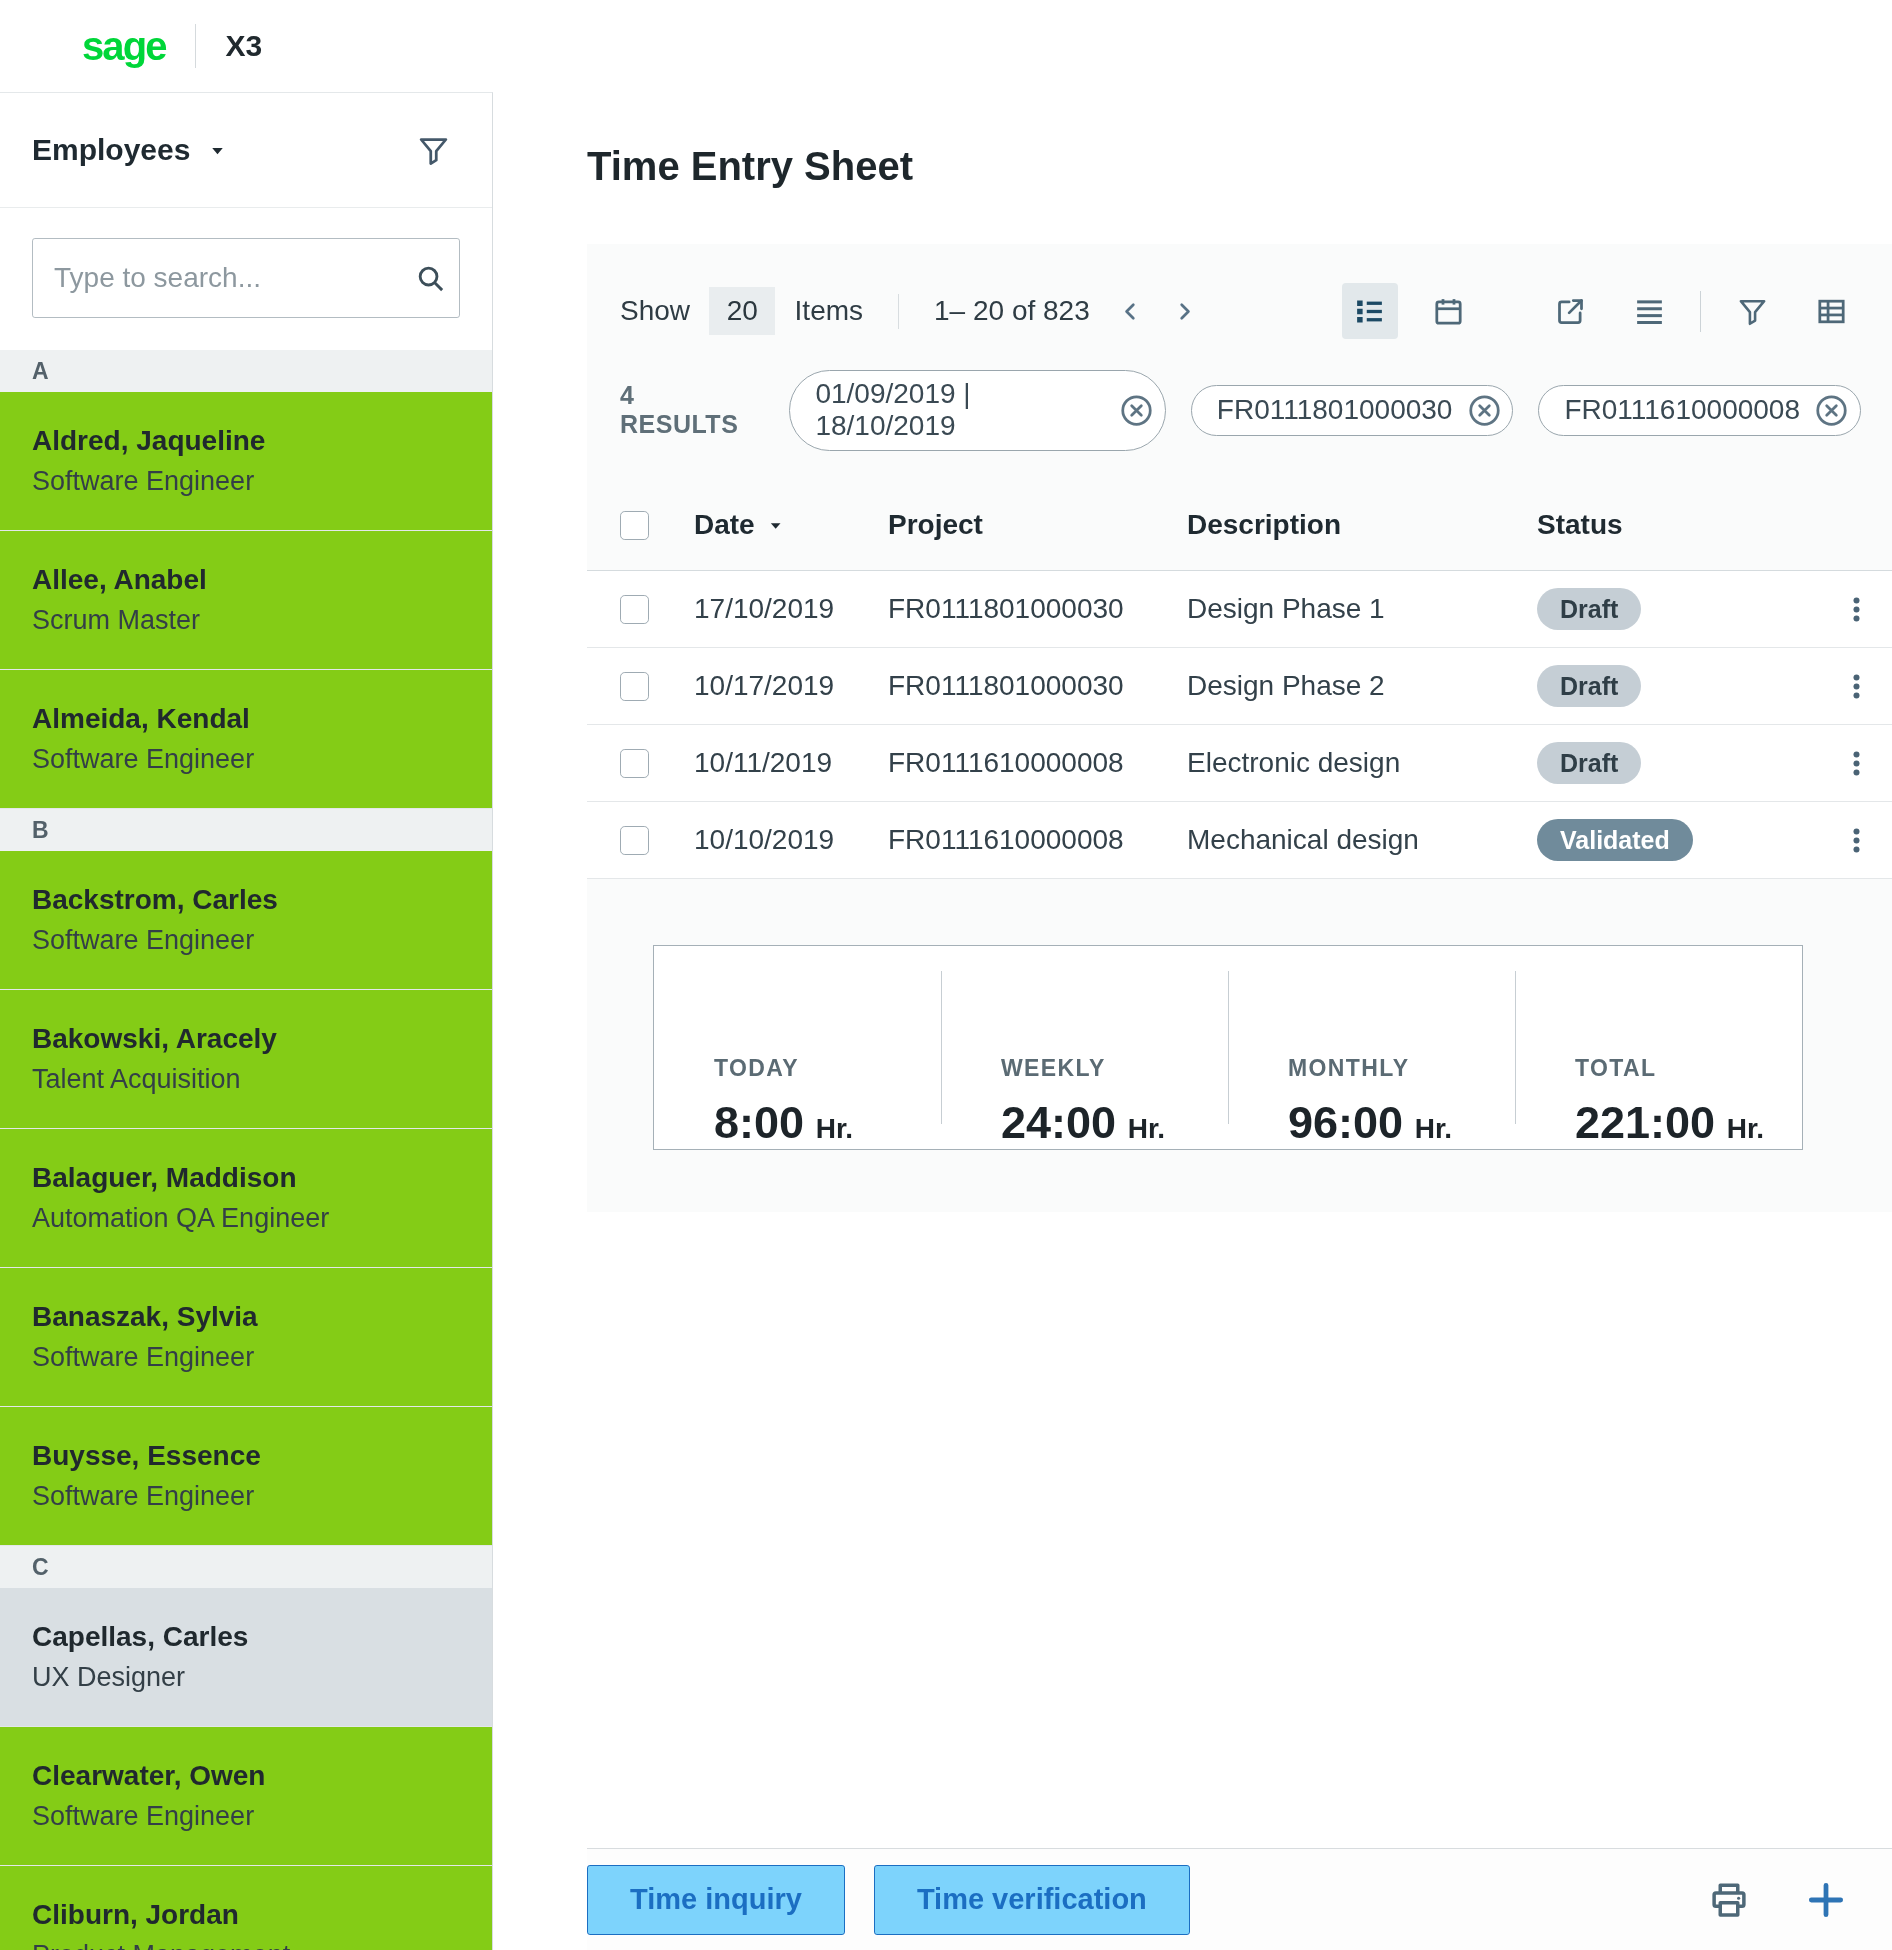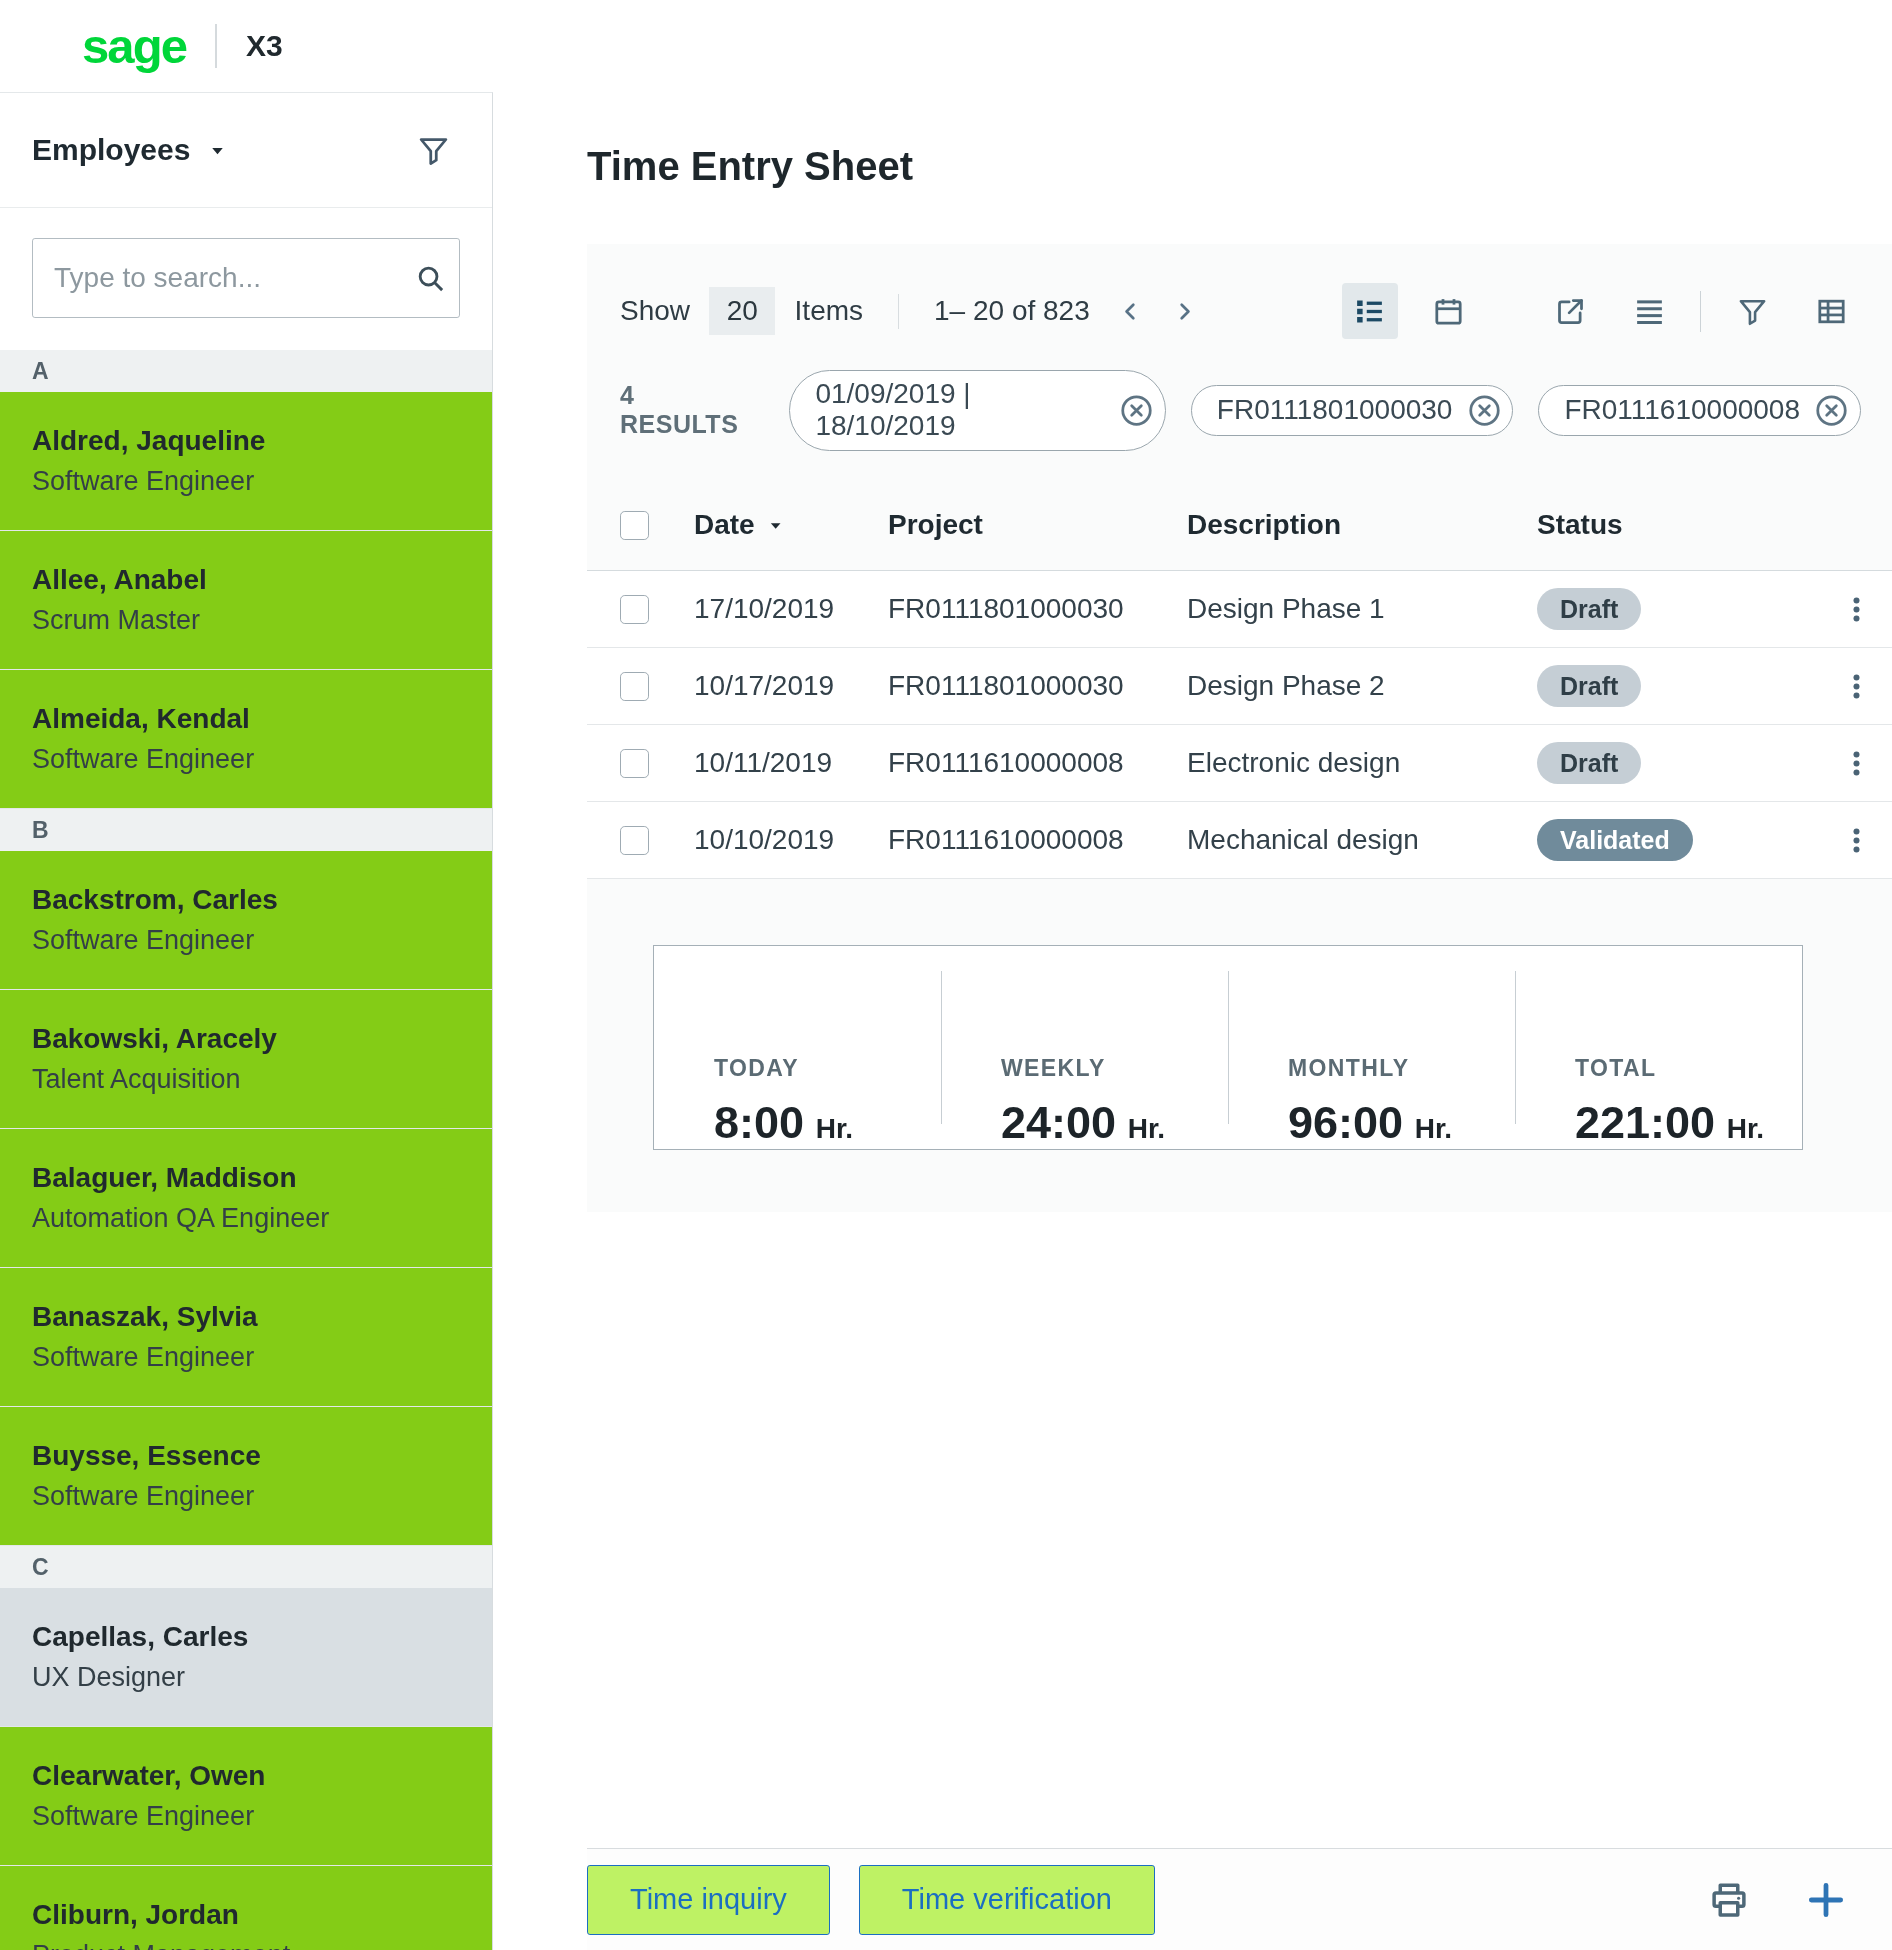--- a/index.html
+++ b/index.html
@@ -7,21 +7,21 @@
   body {
     font-family: "Liberation Sans", sans-serif;
     background: #ffffff;
     color: #33414a;
     overflow: hidden;
   }
   .app { display: flex; flex-direction: column; width: 1892px; height: 1950px; }
 
   
   .topbar { flex: 0 0 92px; display: flex; align-items: center; padding-left: 82px; background: #fff; }
-  .brand { color: #00d639; font-size: 49px; font-weight: bold; letter-spacing: -1.9px; }
+  .brand { color: #00d639; font-size: 40px; font-weight: bold; letter-spacing: -1.9px; }
   .brand-divider { width: 1.9px; height: 44px; background: #d5dadd; margin: 0 29px; }
   .product { font-size: 30px; font-weight: bold; color: #20292e; }
 
   
   .body { flex: 1; display: flex; min-height: 0; gap: 48px; }
 
   
   .sidebar { flex: 0 0 493px; width: 493px; border-top: 1px solid #e4e8ea; border-right: 1px solid #d7dcdf; overflow: hidden; display: flex; flex-direction: column; background: #fff; }
   .side-head { flex: 0 0 115px; display: flex; align-items: center; padding: 0 42px 0 32px; border-bottom: 1px solid #e9eced; }
   .side-title { display: flex; align-items: center; gap: 15.4px; font-size: 30px; font-weight: bold; color: #1f2a31; cursor: pointer; }
@@ -78,21 +78,21 @@
   .summary { display: flex; width: 1150px; height: 205px; margin: 66px 0 0 66px; border: 1.9px solid #a5b0b7; background: #fff; }
   .sum-col { flex: 1; display: flex; flex-direction: column; justify-content: flex-end; padding-left: 60px; gap: 15.4px; position: relative; }
   .sum-col + .sum-col::before { content: ""; position: absolute; left: 0; top: 25px; bottom: 25px; width: 1px; background: #c7ced3; }
   .sum-label { font-size: 23px; font-weight: bold; color: #5b6b74; letter-spacing: 1.4px; }
   .sum-line { display: flex; align-items: baseline; gap: 11.6px; }
   .sum-value { font-size: 45px; font-weight: bold; color: #1d2429; }
   .sum-unit { font-size: 28px; font-weight: bold; color: #1d2429; }
 
   
   .footer { margin-top: auto; width: 1307px; height: 102px; border-top: 1px solid #d8dcdf; display: flex; align-items: center; gap: 29px; background: #fdfdfd; }
-  .btn-outline { height: 70px; padding: 0 42px; border: 1.9px solid #1b6ec2; border-radius: 2.9px; background: #bef264; color: #1b6ec2; font-size: 29px; font-weight: normal; font-family: "Liberation Sans", sans-serif; cursor: pointer; }
+  .btn-outline { height: 70px; padding: 0 42px; border: 1.9px solid #1b6ec2; border-radius: 2.9px; background: #7dd3fc; color: #1b6ec2; font-size: 29px; font-weight: bold; font-family: "Liberation Sans", sans-serif; cursor: pointer; }
   .footer-icons { margin-left: auto; display: flex; align-items: center; gap: 54px; padding-right: 46px; }
   .footer-icons button { background: none; border: none; cursor: pointer; display: flex; }
   .print-btn { color: #4e6878; }
   .add-btn { color: #2e74b5; }
 </style>
 </head>
 <body>
 
 <div class="app">
 

